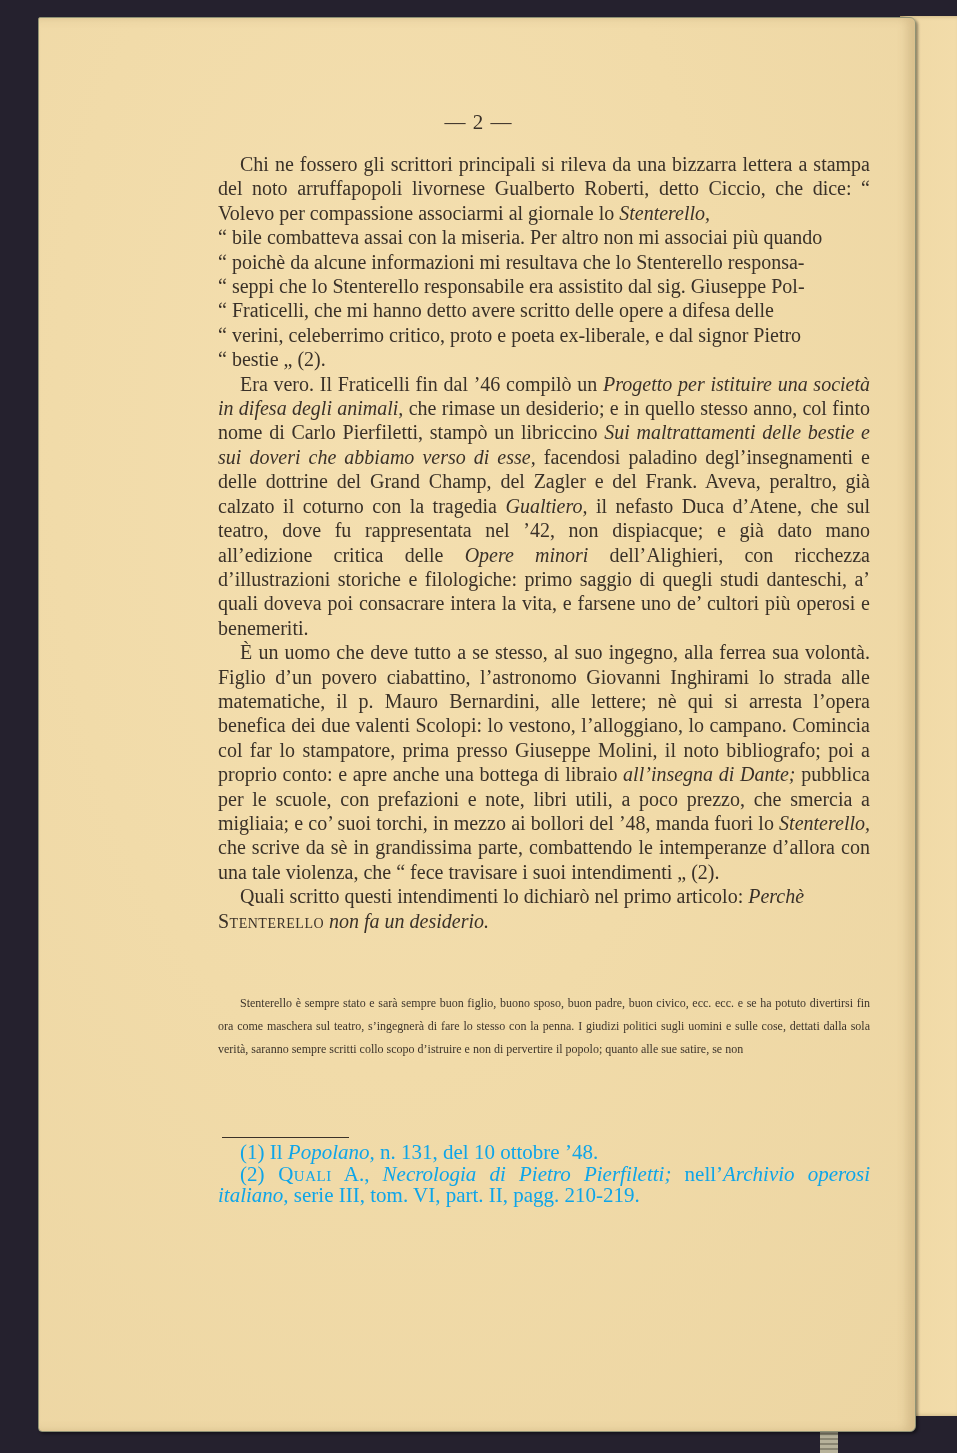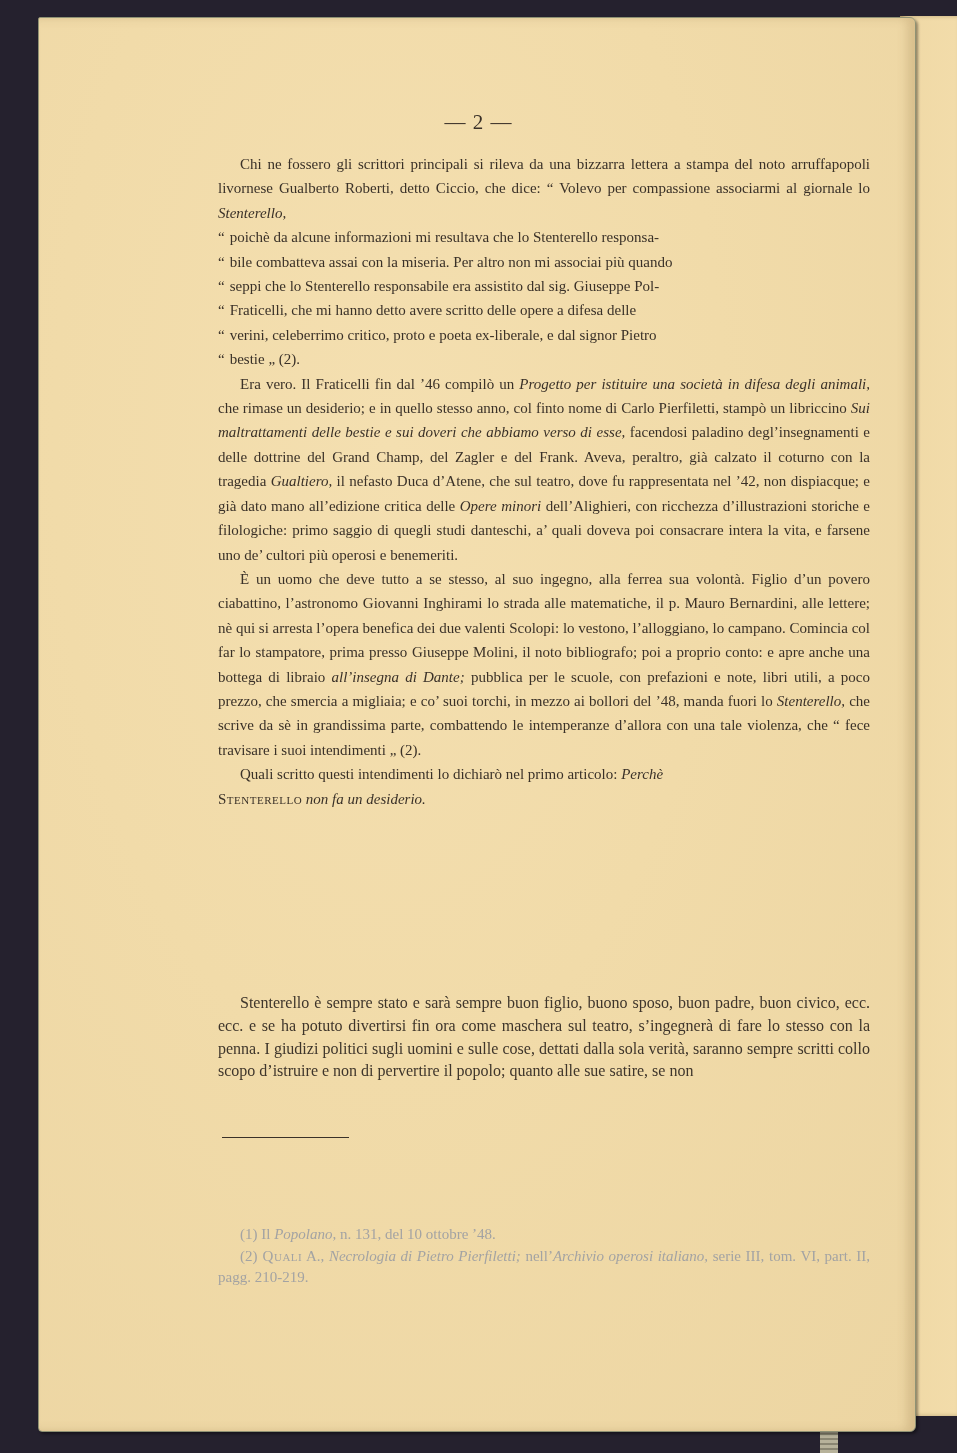--- a/index.html
+++ b/index.html
@@ -36,58 +36,58 @@
     .text-block {
       position: absolute; left: 218px; width: 652px;
       color: #3a3128;
     }
     .page-number {
       position: absolute; left: 0; width: 957px; top: 110px;
       text-align: center; font-size: 21px; color: #3a3128;
       letter-spacing: 1px;
     }
     .body-text {
-      top: 152px; font-size: 15px; line-height: 24.4px;
+      top: 152px; font-size: 20px; line-height: 24.4px;
       text-align: justify;
     }
     .body-text p { margin: 0; text-indent: 22px; }
     .quote-line { display: block; text-indent: 0; }
     .q { margin-right: 5px; }
     .sc { font-variant: small-caps; letter-spacing: 0.5px; }
     .quoted {
-      top: 992px; font-size: 16px; line-height: 22.8px;
+      top: 992px; font-size: 12px; line-height: 22.8px;
       text-align: justify; color: #3e352b;
     }
     .quoted p { margin: 0; text-indent: 22px; }
     .rule {
       position: absolute; left: 222px; top: 1137px; width: 127px; height: 0;
       border-top: 1.5px solid #3a3128;
     }
     .notes {
-      top: 1224px; font-size: 15px; line-height: 21.5px; color: #a3a3a3;
+      top: 1142px; font-size: 21px; line-height: 21.5px; color: #0ea5e9;
       text-align: justify;
     }
     .notes p { margin: 0; text-indent: 22px; }
     i { font-style: italic; }
   </style>
 </head>
 <body>
 
 <div class="backdrop-noise"></div>
 <div class="back-page"></div>
 <div class="cloth-swatch"></div>
 <div class="page"></div>
 
 <div class="page-number">— 2 —</div>
 
 <div class="text-block body-text">
   <p>
     <span>Chi ne fossero gli scrittori principali si rileva da una bizzarra lettera a stampa del noto arruffapopoli livornese Gualberto Roberti, detto Ciccio, che dice: “ Volevo per compassione associarmi al giornale lo </span><i>Stenterello,</i>
+    <span class="quote-line"><span class="q">“</span><span>bile combatteva assai con la miseria. Per altro non mi associai più quando</span></span>
     <span class="quote-line"><span class="q">“</span><span>poichè da alcune informazioni mi resultava che lo Stenterello responsa-</span></span>
-    <span class="quote-line"><span class="q">“</span><span>bile combatteva assai con la miseria. Per altro non mi associai più quando</span></span>
     <span class="quote-line"><span class="q">“</span><span>seppi che lo Stenterello responsabile era assistito dal sig. Giuseppe Pol-</span></span>
     <span class="quote-line"><span class="q">“</span><span>Fraticelli, che mi hanno detto avere scritto delle opere a difesa delle</span></span>
     <span class="quote-line"><span class="q">“</span><span>verini, celeberrimo critico, proto e poeta ex-liberale, e dal signor Pietro</span></span>
     <span class="quote-line"><span class="q">“</span><span>bestie „ (2).</span></span>
   </p>
   <p><span>Era vero. Il Fraticelli fin dal ’46 compilò un </span><i>Progetto per istituire una società in difesa degli animali,</i><span> che rimase un desiderio; e in quello stesso anno, col finto nome di Carlo Pierfiletti, stampò un libriccino </span><i>Sui maltrattamenti delle bestie e sui doveri che abbiamo verso di esse,</i><span> facendosi paladino degl’insegnamenti e delle dottrine del Grand Champ, del Zagler e del Frank. Aveva, peraltro, già calzato il coturno con la tragedia </span><i>Gualtiero,</i><span> il nefasto Duca d’Atene, che sul teatro, dove fu rappresentata nel ’42, non dispiacque; e già dato mano all’edizione critica delle </span><i>Opere minori</i><span> dell’Alighieri, con ricchezza d’illustrazioni storiche e filologiche: primo saggio di quegli studi danteschi, a’ quali doveva poi consacrare intera la vita, e farsene uno de’ cultori più operosi e benemeriti.</span></p>
   <p><span>È un uomo che deve tutto a se stesso, al suo ingegno, alla ferrea sua volontà. Figlio d’un povero ciabattino, l’astronomo Giovanni Inghirami lo strada alle matematiche, il p. Mauro Bernardini, alle lettere; nè qui si arresta l’opera benefica dei due valenti Scolopi: lo vestono, l’alloggiano, lo campano. Comincia col far lo stampatore, prima presso Giuseppe Molini, il noto bibliografo; poi a proprio conto: e apre anche una bottega di libraio </span><i>all’insegna di Dante;</i><span> pubblica per le scuole, con prefazioni e note, libri utili, a poco prezzo, che smercia a migliaia; e co’ suoi torchi, in mezzo ai bollori del ’48, manda fuori lo </span><i>Stenterello,</i><span> che scrive da sè in grandissima parte, combattendo le intemperanze d’allora con una tale violenza, che “ fece travisare i suoi intendimenti „ (2).</span></p>
   <p><span>Quali scritto questi intendimenti lo dichiarò nel primo articolo: </span><i>Perchè</i><br><span class="sc">Stenterello</span><i> non fa un desiderio.</i></p>
 </div>
 

